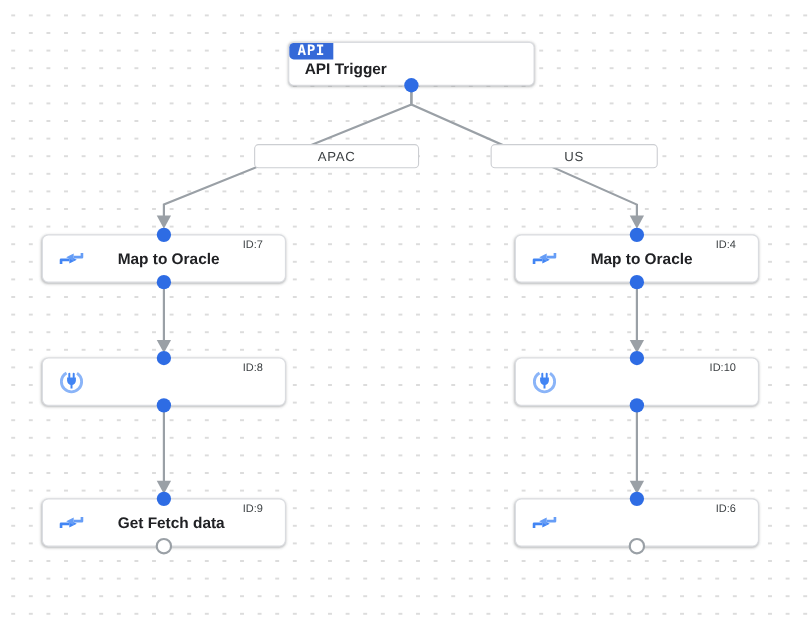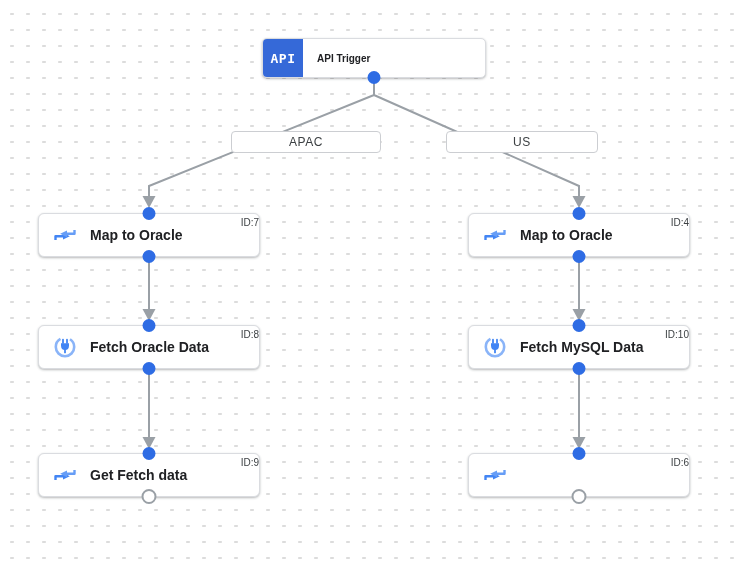--- a/index.html
+++ b/index.html
@@ -40,26 +40,26 @@
     border-radius:6px;
     box-shadow:0 1px 2px rgba(60,64,67,.25), 0 1px 3px rgba(60,64,67,.12);
     display:flex;align-items:center;
     box-sizing:border-box;
   }
   .node .icon-wrap{
     margin-left:14px;display:flex;align-items:center;justify-content:center;
     width:24px;height:24px;flex:0 0 auto;
   }
   .node .label{
-    margin-left:13px;
+    margin-left:30px;
     font-size:14px;font-weight:bold;color:#202124;
     white-space:nowrap;
   }
   .node .id-badge{
-    position:absolute;top:3px;right:0;
+    position:absolute;top:3px;right:20px;
     font-size:10px;color:#3c4043;
   }
   .dot{
     position:absolute;left:50%;
     width:13px;height:13px;border-radius:50%;
     background:#2e6ce4;
     transform:translateX(-50%);
     z-index:4;
   }
   .dot.top{top:-7px;}
@@ -72,33 +72,34 @@
 
   .trigger{
     position:absolute;z-index:3;
     left:262px;top:38px;width:224px;height:40px;
     background:#fff;
     border:1px solid #dadce0;
     border-radius:5px;
     box-shadow:0 1px 2px rgba(60,64,67,.25), 0 1px 3px rgba(60,64,67,.12);
     display:flex;align-items:stretch;
     box-sizing:border-box;
+    flex-direction:column;
   }
   .trigger .api-badge{
     width:40px;flex:0 0 auto;
     background:#3569d8;
     border-radius:4px 0 0 4px;
     color:#fff;
     font-family:"DejaVu Sans Mono", monospace;
     font-weight:bold;font-size:13px;letter-spacing:0.5px;
     display:flex;align-items:center;justify-content:center;
   }
   .trigger .label{
     margin-left:14px;
-    font-size:10px;font-weight:bold;color:#202124;
+    font-size:14px;font-weight:bold;color:#202124;
     display:flex;align-items:center;
   }
 </style>
 </head>
 <body>
 
 <svg width="0" height="0" style="position:absolute" aria-hidden="true">
   <defs>
     <g id="icon-mapping">
       <path d="M2.5 17 L2.5 13.2 L10 13.2" fill="none" stroke="#4285f4" stroke-width="2.4" stroke-linejoin="round"></path>
@@ -154,21 +155,20 @@
     <div class="dot bottom"></div>
   </div>
 
   <div class="node" style="left:38px;top:325px;">
     <div class="dot top"></div>
     <span class="icon-wrap">
         <svg width="24" height="24" viewBox="0 0 24 24">
           <use href="#icon-connector"></use>
         </svg>
       </span>
-    <span class="label">Fetch Oracle Data</span>
     <span class="id-badge">ID:8</span>
     <div class="dot bottom"></div>
   </div>
 
   <div class="node" style="left:38px;top:453px;">
     <div class="dot top"></div>
     <span class="icon-wrap">
         <svg width="24" height="24" viewBox="0 0 24 24">
           <use href="#icon-mapping"></use>
         </svg>
@@ -190,21 +190,20 @@
     <div class="dot bottom"></div>
   </div>
 
   <div class="node" style="left:468px;top:325px;">
     <div class="dot top"></div>
     <span class="icon-wrap">
         <svg width="24" height="24" viewBox="0 0 24 24">
           <use href="#icon-connector"></use>
         </svg>
       </span>
-    <span class="label">Fetch MySQL Data</span>
     <span class="id-badge">ID:10</span>
     <div class="dot bottom"></div>
   </div>
 
   <div class="node" style="left:468px;top:453px;">
     <div class="dot top"></div>
     <span class="icon-wrap">
         <svg width="24" height="24" viewBox="0 0 24 24">
           <use href="#icon-mapping"></use>
         </svg>

